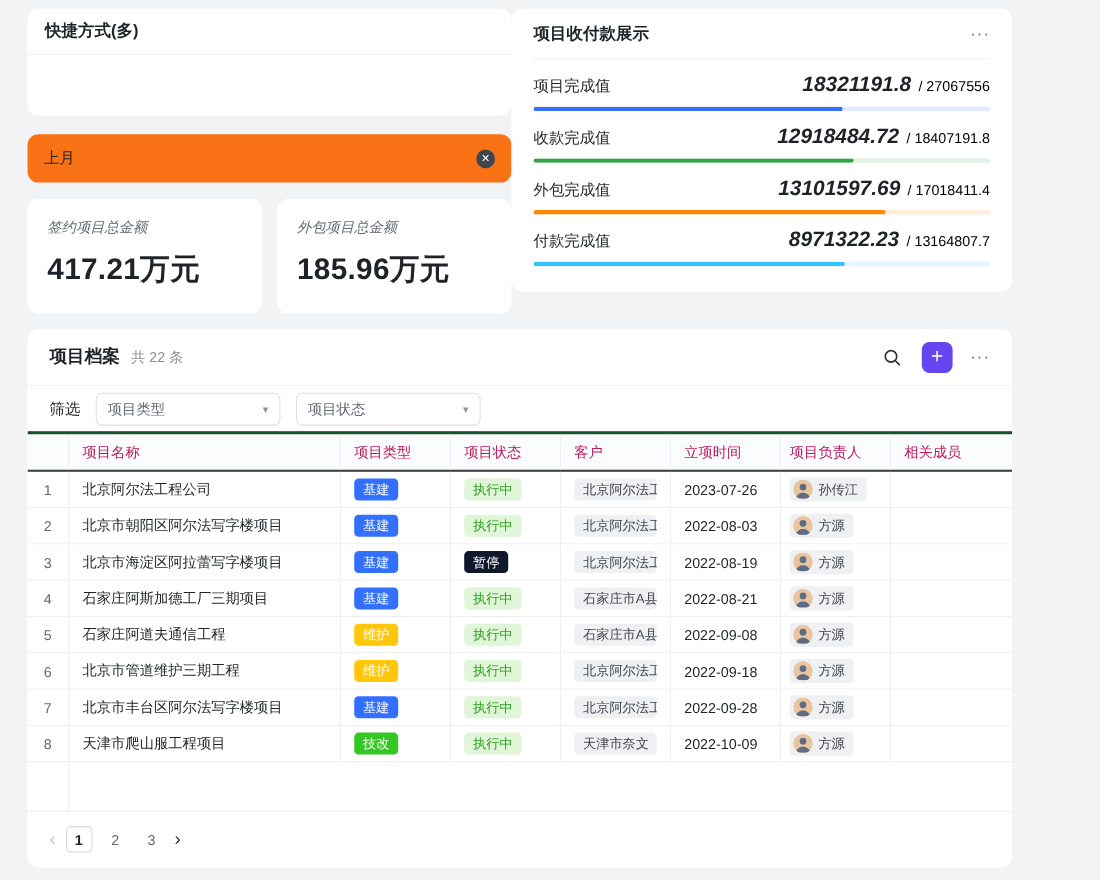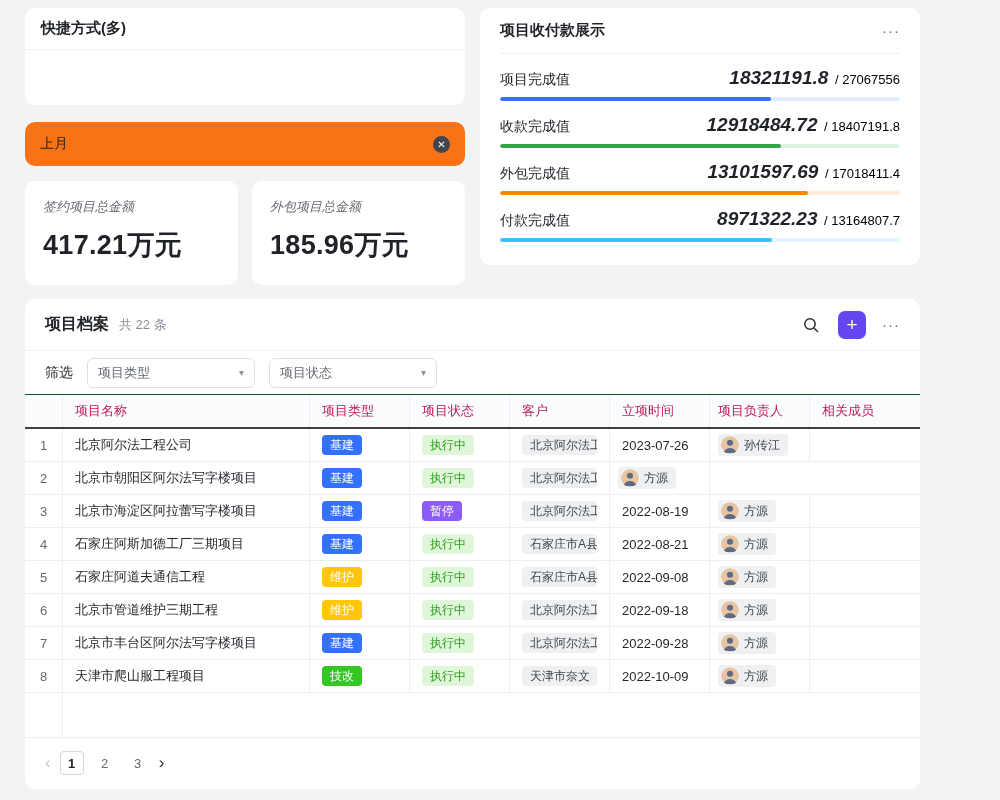--- a/index.html
+++ b/index.html
@@ -4,21 +4,21 @@
 <style>
   * { box-sizing: border-box; margin: 0; padding: 0; }
   html,body { width:1000px; height:800px; }
   body {
     background:#f2f3f5;
     font-family:"Liberation Sans", sans-serif;
     color:#1f2329;
     overflow:hidden;
   }
   .content { padding:8px 80px 0 25px; }
-  .top { display:flex; gap:15px; }
+  .top { display:flex; }
   .col-left { width:440px; }
   .card { background:#fff; border-radius:10px; }
 
   
   .shortcuts { height:97px; margin-bottom:17px; }
   .shortcuts .head { height:42px; padding:0 16px; display:flex; align-items:center;
     font-weight:bold; font-size:15px; border-bottom:1px solid #eff0f2; }
 
   
   .pill { background:#f97316; border-radius:10px; height:44px; margin-bottom:15px;
@@ -48,21 +48,21 @@
   
   .archive { margin-top:14px; height:490px; overflow:hidden; }
   .arch-head { height:52px; padding:0 20px; display:flex; align-items:center; border-bottom:1px solid #f2f3f5; }
   .arch-title { font-size:16px; font-weight:bold; }
   .arch-count { font-size:13px; color:#8a9099; margin-left:10px; flex:1; }
   .icon-btn { display:flex; align-items:center; justify-content:center; cursor:pointer; }
   .plus-btn { width:28px; height:28px; border-radius:7px; background:#6646f0; color:#fff;
     font-size:19px; line-height:1; display:flex; align-items:center; justify-content:center;
     margin:0 16px 0 18px; cursor:pointer; }
   .filter-row { height:44px; padding:0 20px; display:flex; align-items:center; gap:14px;
-    border-bottom:1px solid #14532d; }
+    border-bottom:3px solid #14532d; }
   .filter-label { font-size:14px; }
   .select { width:168px; height:30px; border:1px solid #dee0e3; border-radius:6px; background:#fff;
     display:flex; align-items:center; justify-content:space-between; padding:0 10px;
     font-size:13px; color:#646a73; cursor:pointer; }
   .chev { color:#8f959e; font-size:10px; }
 
   
   .thead, .trow { display:flex; }
   .thead { height:34px; color:#be185d; font-size:13px; background:#fbfcfd;
     border-bottom:2px solid #404040; }
@@ -76,21 +76,21 @@
   .c-status { width:100px; }
   .c-cust { width:100px; }
   .c-date { width:100px; }
   .c-owner { width:100px; padding:0 8px;text-align:right; }
   .c-member { flex:1; }
   .tag { padding:2px 8px; border-radius:4px; font-size:12px; line-height:16px; white-space:nowrap; }
   .tag-blue  { background:#3370ff; color:#fff; }
   .tag-amber { background:#ffc60a; color:#fff; }
   .tag-green { background:#34c724; color:#fff; }
   .tag-exec  { background:#e0f6d8; color:#2ea121; }
-  .tag-pause { background:#8b5cf6; color:#fff; }
+  .tag-pause { background:#0f172a; color:#fff; }
   .tag-gray  { background:#eef0f1; color:#41464e; max-width:78px; overflow:hidden; }
   .owner-pill { background:#eef0f1; border-radius:4px; padding:2px 8px 2px 3px;
     display:flex; align-items:center; gap:5px; font-size:12px; color:#41464e; }
   .avatar { width:18px; height:18px; border-radius:50%; overflow:hidden; display:block; flex:none; }
   .empty-row { height:45px; border-bottom:1px solid #eceef1; display:flex; }
   .empty-row .stub { width:38px; border-right:1px solid #eceef1; }
 
   
   .pagination { display:flex; align-items:center; gap:9px; padding:13px 20px; font-size:13px; color:#646a73; }
   .pg-prev { color:#c4c8cd; font-size:17px; cursor:pointer; }
@@ -244,20 +244,21 @@
     <div class="c c-name">北京市朝阳区阿尔法写字楼项目</div>
     <div class="c c-type">
             <span class="tag tag-blue">基建</span>
           </div>
     <div class="c c-status">
             <span class="tag tag-exec">执行中</span>
           </div>
     <div class="c c-cust">
             <span class="tag tag-gray">北京阿尔法工程公司</span>
           </div>
+    <div class="c c-date">2022-08-03</div>
     <div class="c c-owner">
       <span class="owner-pill">
         <span class="avatar"><svg width="18" height="18" viewBox="0 0 20 20">
                   <circle cx="10" cy="10" r="10" fill="#e9c4a0"></circle>
                   <circle cx="10" cy="7.5" r="3.4" fill="#5f6b84"></circle>
                   <path d="M2.5 19c1.2-4 4.4-5.8 7.5-5.8s6.3 1.8 7.5 5.8z" fill="#5f6b84"></path>
                 </svg></span>
         <span>方源</span>
       </span>
     </div>

